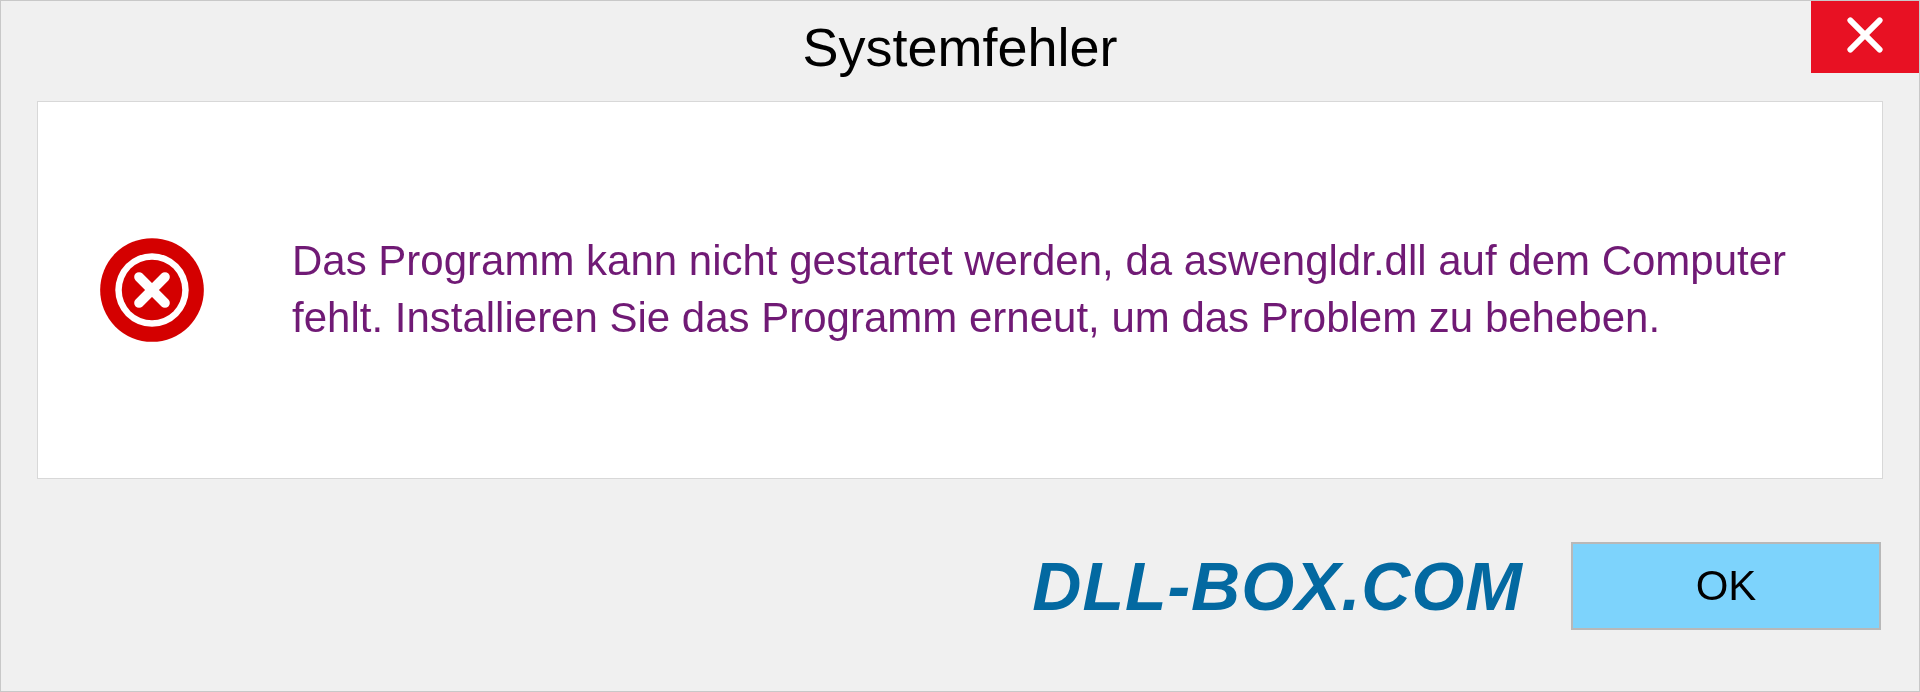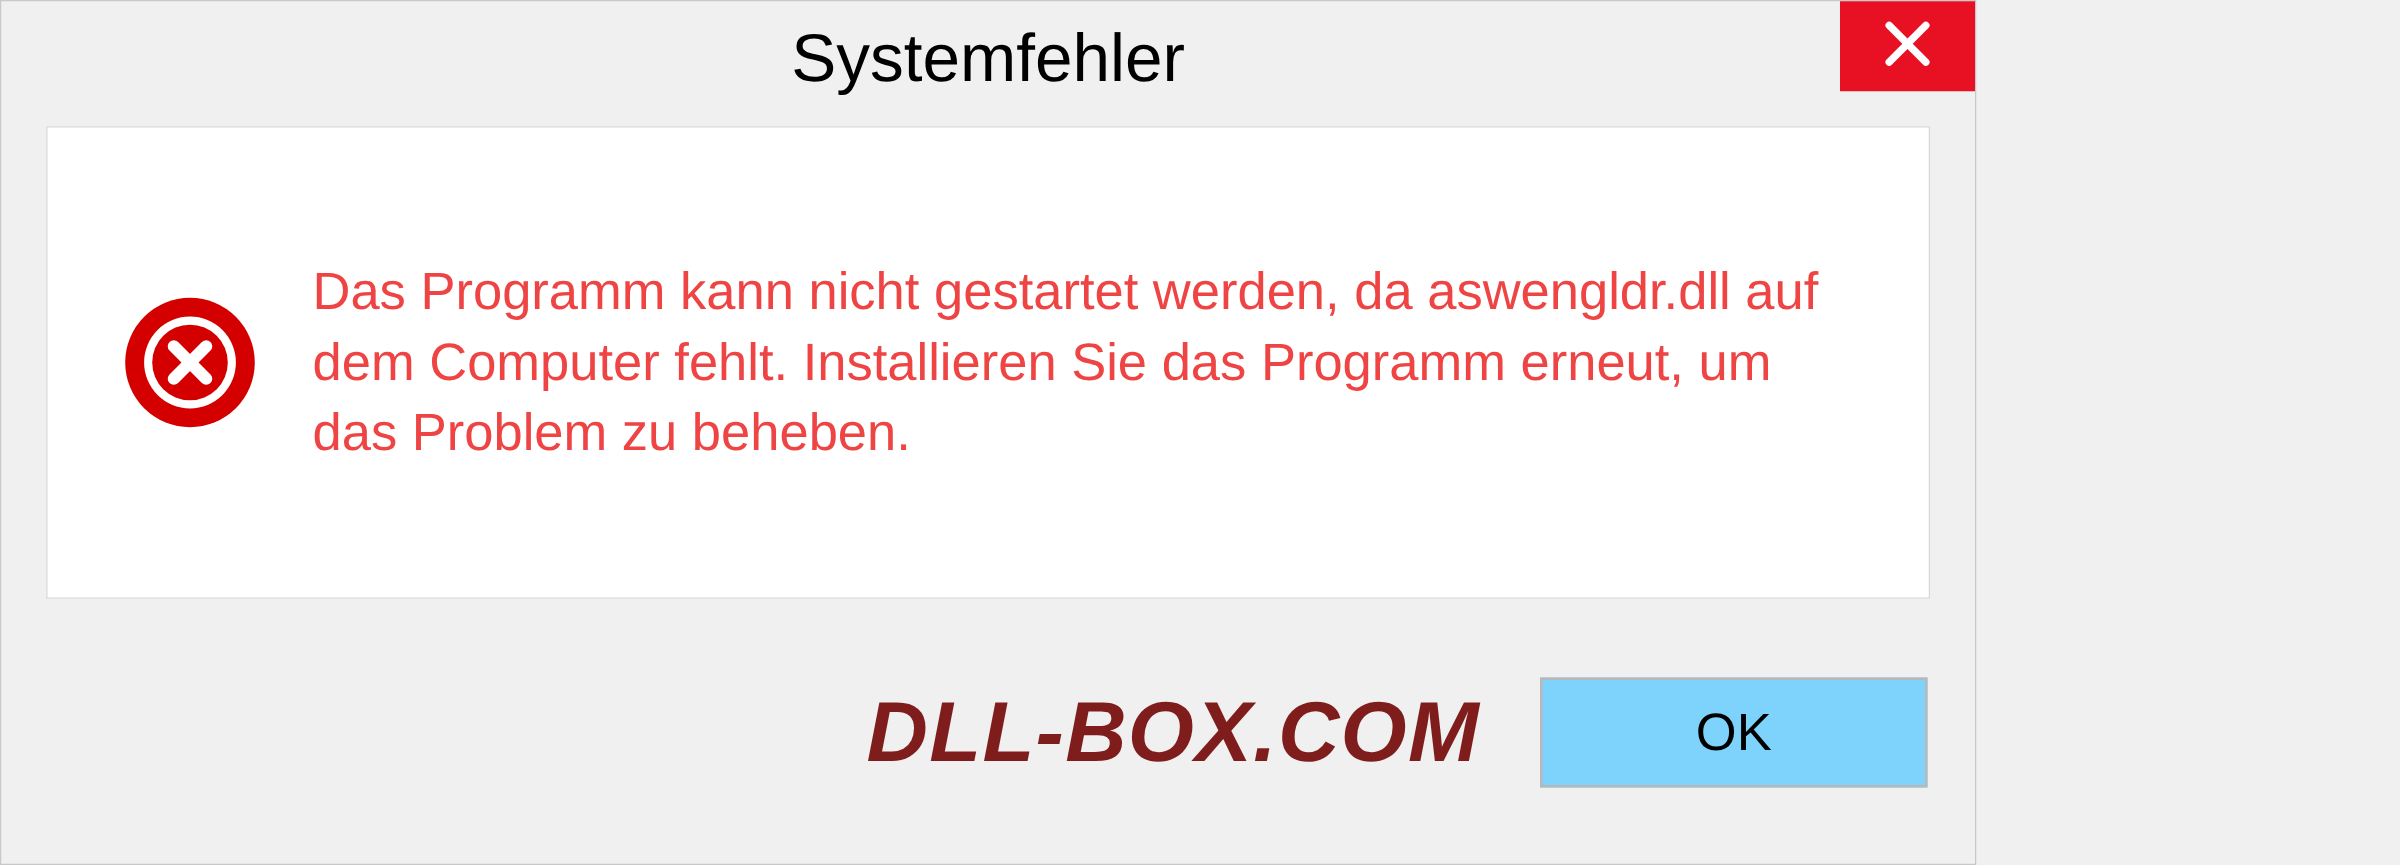--- a/index.html
+++ b/index.html
@@ -8,21 +8,21 @@
       box-sizing: border-box;
     }
     body {
       font-family: "Segoe UI", Tahoma, Arial, sans-serif;
       background: #f0f0f0;
       width: 1920px;
       height: 692px;
       overflow: hidden;
     }
     .dialog {
-      width: 1581px;
+      width: 1920px;
       height: 692px;
       background: #f0f0f0;
       border: 1px solid #c8c8c8;
       position: relative;
     }
     .titlebar {
       height: 92px;
       display: flex;
       align-items: center;
       justify-content: center;
@@ -67,39 +67,40 @@
       align-items: center;
       justify-content: center;
     }
     .error-icon-wrap svg {
       width: 108px;
       height: 108px;
     }
     .message-text {
       font-size: 42px;
       line-height: 1.35;
-      color: #ef4444;
+      color: #701a75;
       font-weight: 400;
+      margin-left: 42px;
     }
     .footer {
       position: absolute;
       bottom: 0;
       left: 0;
       right: 0;
       height: 190px;
       display: flex;
       align-items: center;
       justify-content: flex-end;
       padding: 0 38px 20px 38px;
     }
     .watermark {
       font-size: 68px;
       font-weight: 800;
       font-style: italic;
-      color: #7f1d1d;
+      color: #0369a1;
       letter-spacing: 1px;
       margin-right: 48px;
       font-family: Arial, sans-serif;
     }
     .ok-button {
       width: 310px;
       height: 88px;
       background: #7dd3fc;
       border: 2px solid #b8b8b8;
       font-size: 42px;

